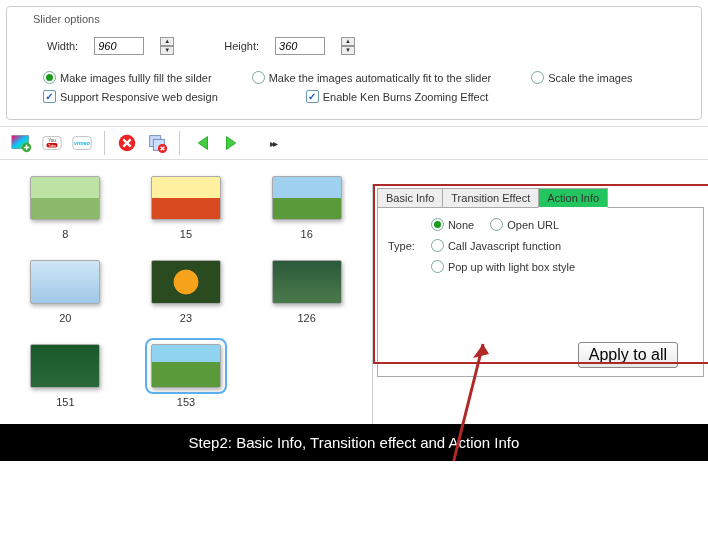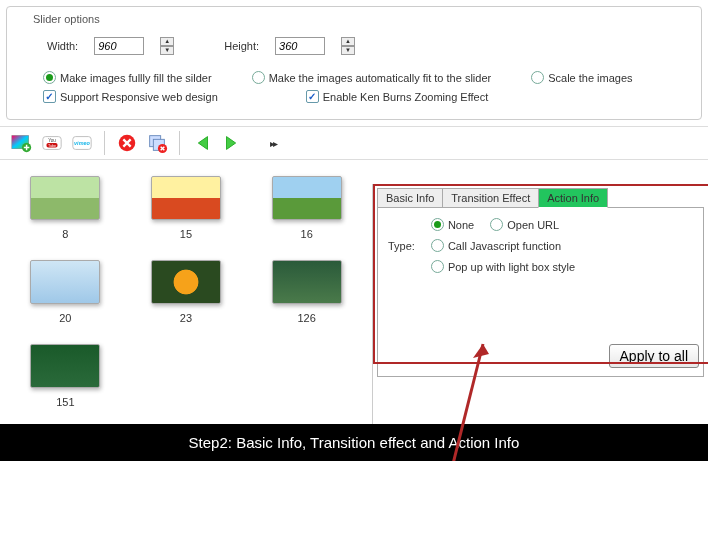--- a/index.html
+++ b/index.html
@@ -33,21 +33,21 @@
 
 .side { width: 336px; border-left: 1px solid #ccc; position: relative; margin-top: 24px; }
 .highlight-box { position: absolute; top: 0; left: 0; right: -2px; bottom: 60px; border: 2px solid #b02828; pointer-events: none; }
 .tabs { display: flex; margin: 4px 4px 0; }
 .tab { padding: 3px 8px; border: 1px solid #aaa; background: #eee; font-size: 11px; cursor: pointer; margin-right: -1px; }
 .tab.active { background: #22c55e; border-bottom: 1px solid #fff; position: relative; z-index: 1; }
 .tab-body { border: 1px solid #aaa; margin: -1px 4px 4px; padding: 10px; background: #fff; min-height: 170px; position: relative; }
 .type-row { display: flex; align-items: center; gap: 16px; }
 .type-opts { display: flex; flex-direction: column; gap: 8px; }
 .type-line { display: flex; gap: 16px; }
-.btn { border: 1px solid #888; background: linear-gradient(#fff,#e8e8e8); padding: 3px 10px; border-radius: 3px; font-size: 14px; cursor: pointer; position: absolute; right: 4px; bottom: 8px; }
+.btn { border: 1px solid #888; background: linear-gradient(#fff,#e8e8e8); padding: 3px 10px; border-radius: 3px; font-size: 16px; cursor: pointer; position: absolute; right: 25px; bottom: 8px; }
 
 .arrow { position: absolute; top: 150px; left: 50px; pointer-events: none; }
 
 .caption { background: #000; color: #fff; text-align: center; padding: 10px; font-size: 15px; font-family: 'Trebuchet MS', sans-serif; }
 
 
 .t1{background:linear-gradient(#bde3a4 50%,#8db96a 50%)}
 .t2{background:linear-gradient(#fff1a0 50%,#d94a20 50%)}
 .t3{background:linear-gradient(#9fd0f0 50%,#5a9a3a 50%)}
 .t4{background:linear-gradient(#cfe6f5,#9fc8e8)}
@@ -187,20 +187,24 @@
         <div class="thumb-img t5"></div>
         <div class="thumb-label">23</div>
       </div>
       <div class="thumb">
         <div class="thumb-img t7"></div>
         <div class="thumb-label">126</div>
       </div>
       <div class="thumb">
         <div class="thumb-img t8"></div>
         <div class="thumb-label">151</div>
+      </div>
+      <div class="thumb selected">
+        <div class="thumb-img t9"></div>
+        <div class="thumb-label">153</div>
       </div>
     </div>
   <div class="side">
     <div class="tabs">
       <div class="tab">Basic Info</div>
       <div class="tab">Transition Effect</div>
       <div class="tab active">Action Info</div>
     </div>
     <div class="tab-body">
       <div class="type-row">

